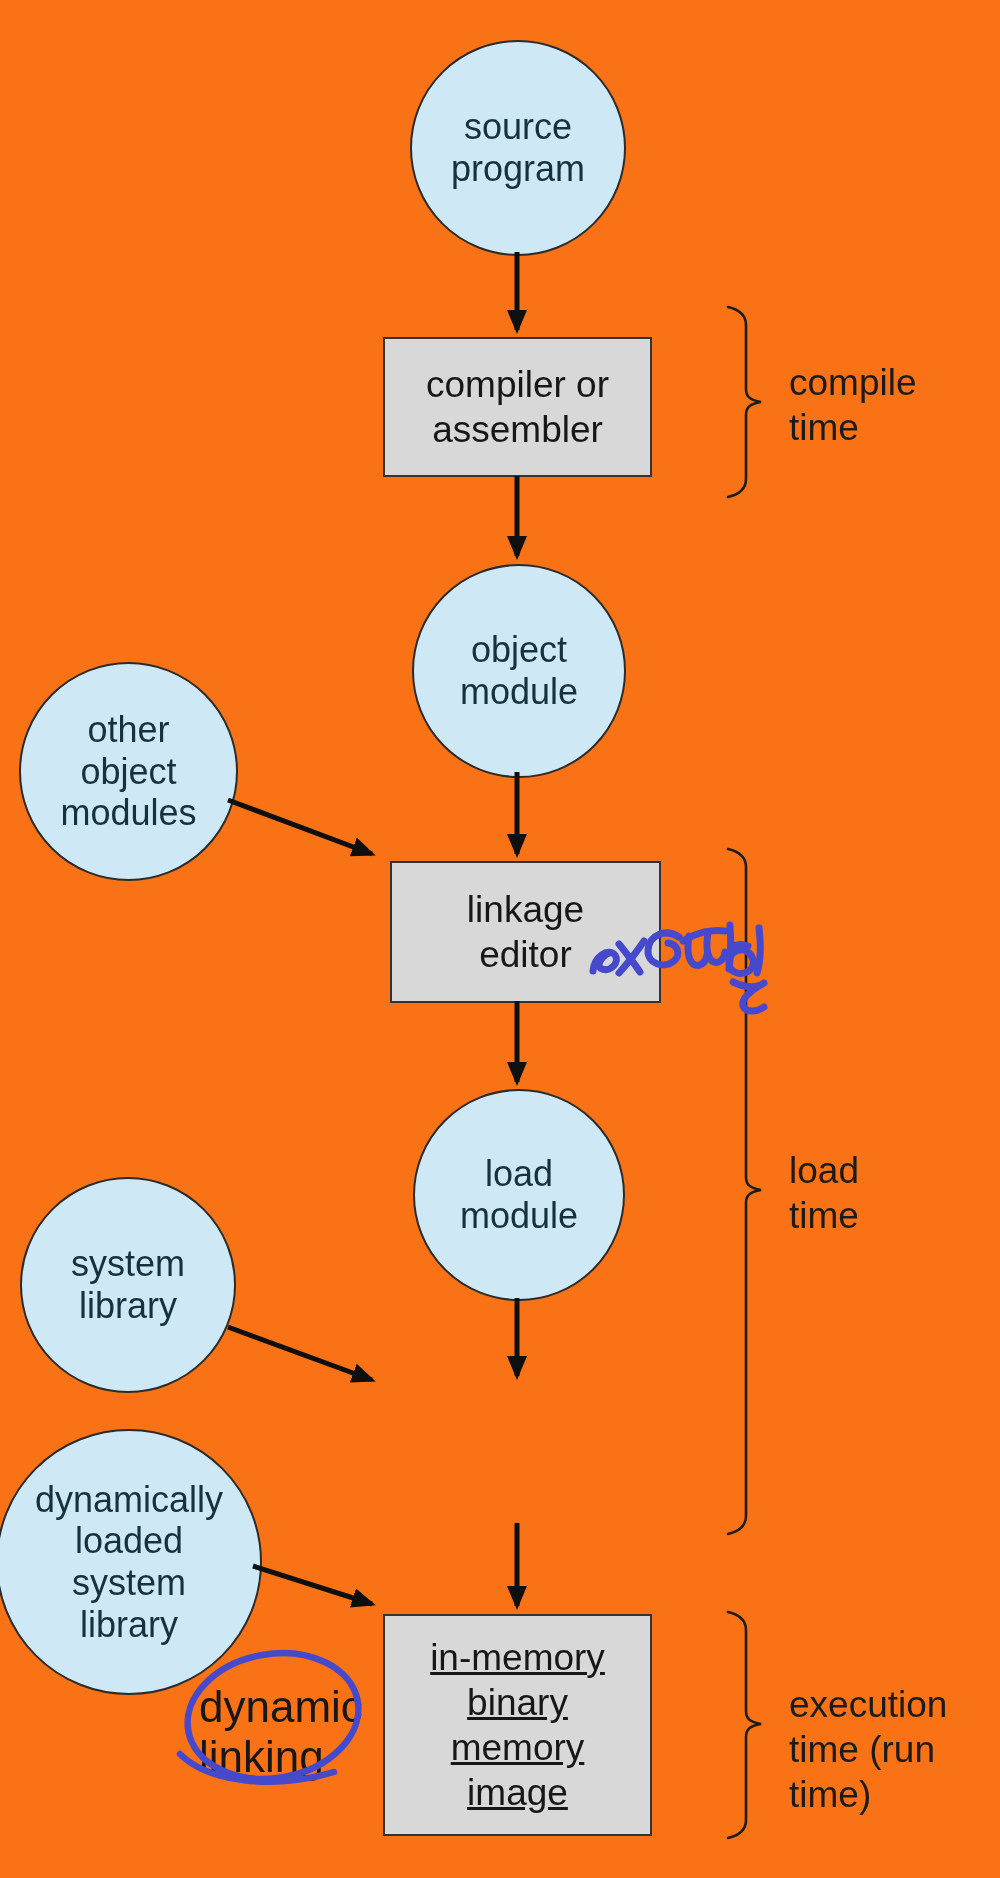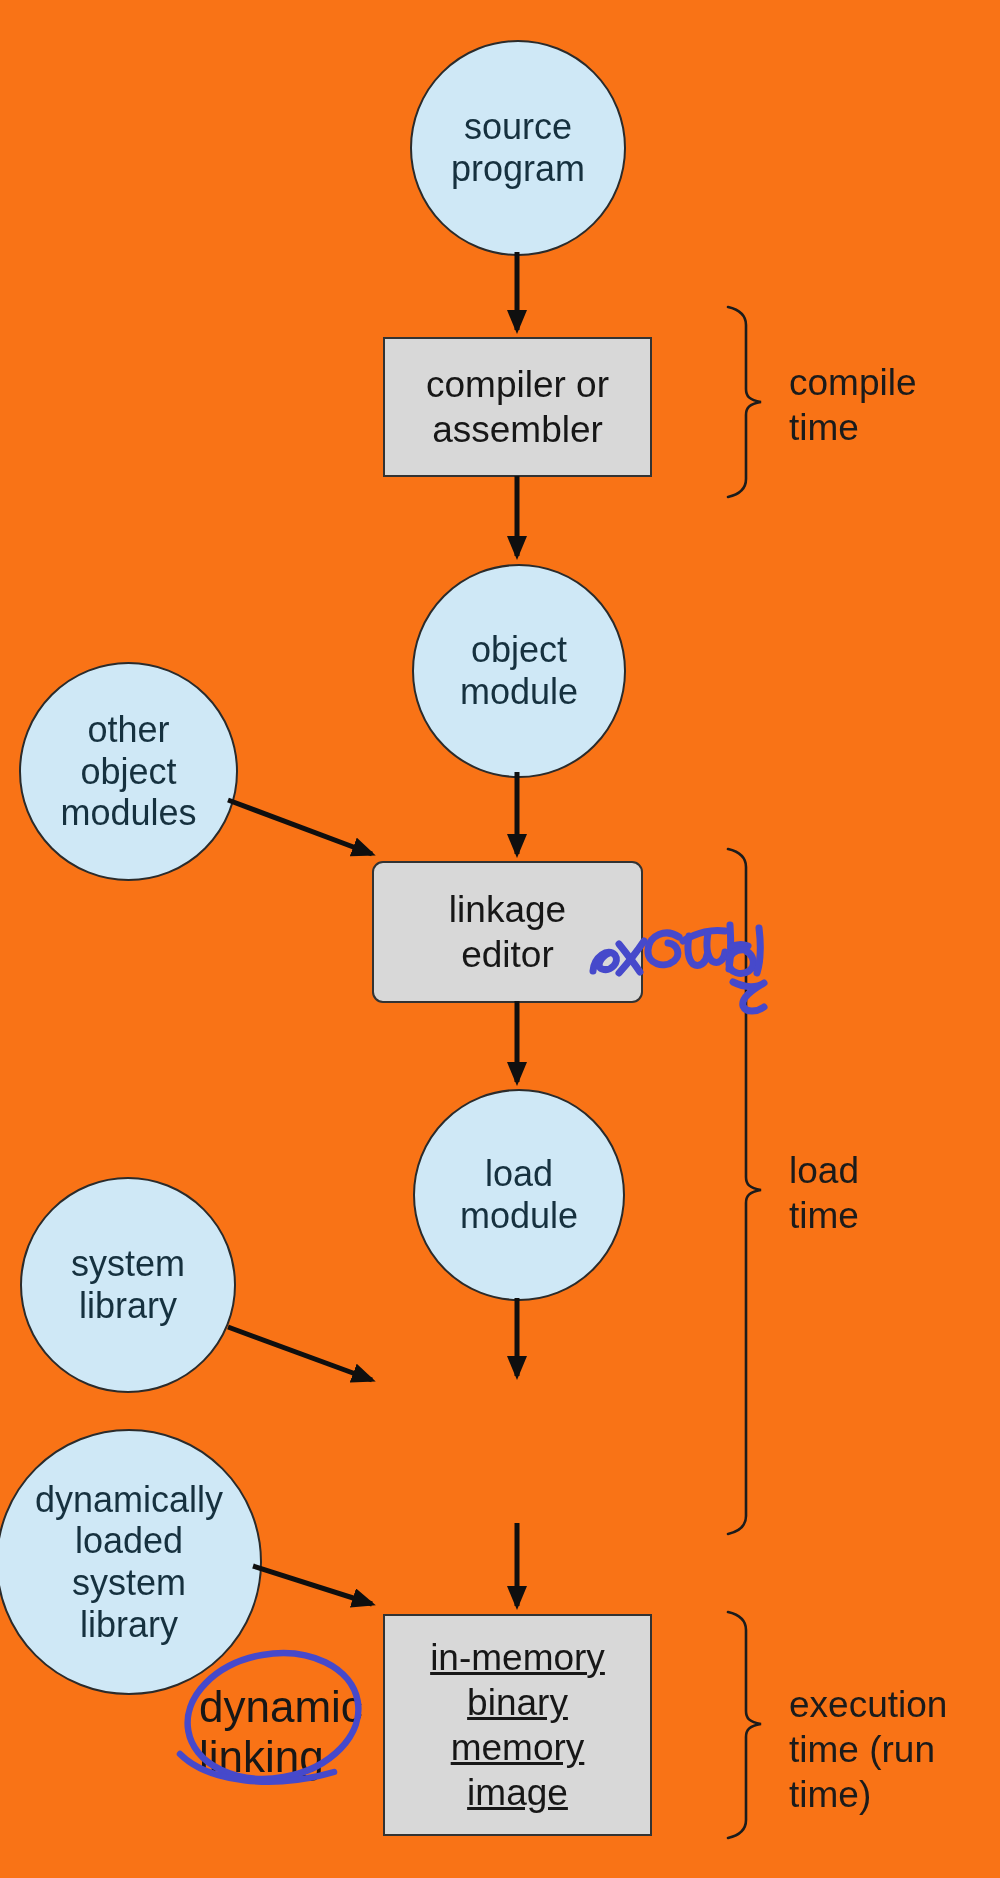--- a/index.html
+++ b/index.html
@@ -65,21 +65,21 @@
 loaded
 system
 library</span>
   </div>
 
   <div class="step-box" style="left:383px; top:337px; width:265px; height:136px;">
     <span class="label">compiler or
 assembler</span>
   </div>
 
-  <div class="step-box" style="left:372px; top:861px; width:267px; height:138px;border-radius:11px;">
+  <div class="step-box" style="left:390px; top:861px; width:267px; height:138px;">
     <span class="label">linkage
 editor</span>
   </div>
 
 
   <div class="step-box" style="left:383px; top:1614px; width:265px; height:218px;text-decoration:underline;">
     <span class="label">in-memory
 binary
 memory
 image</span>

